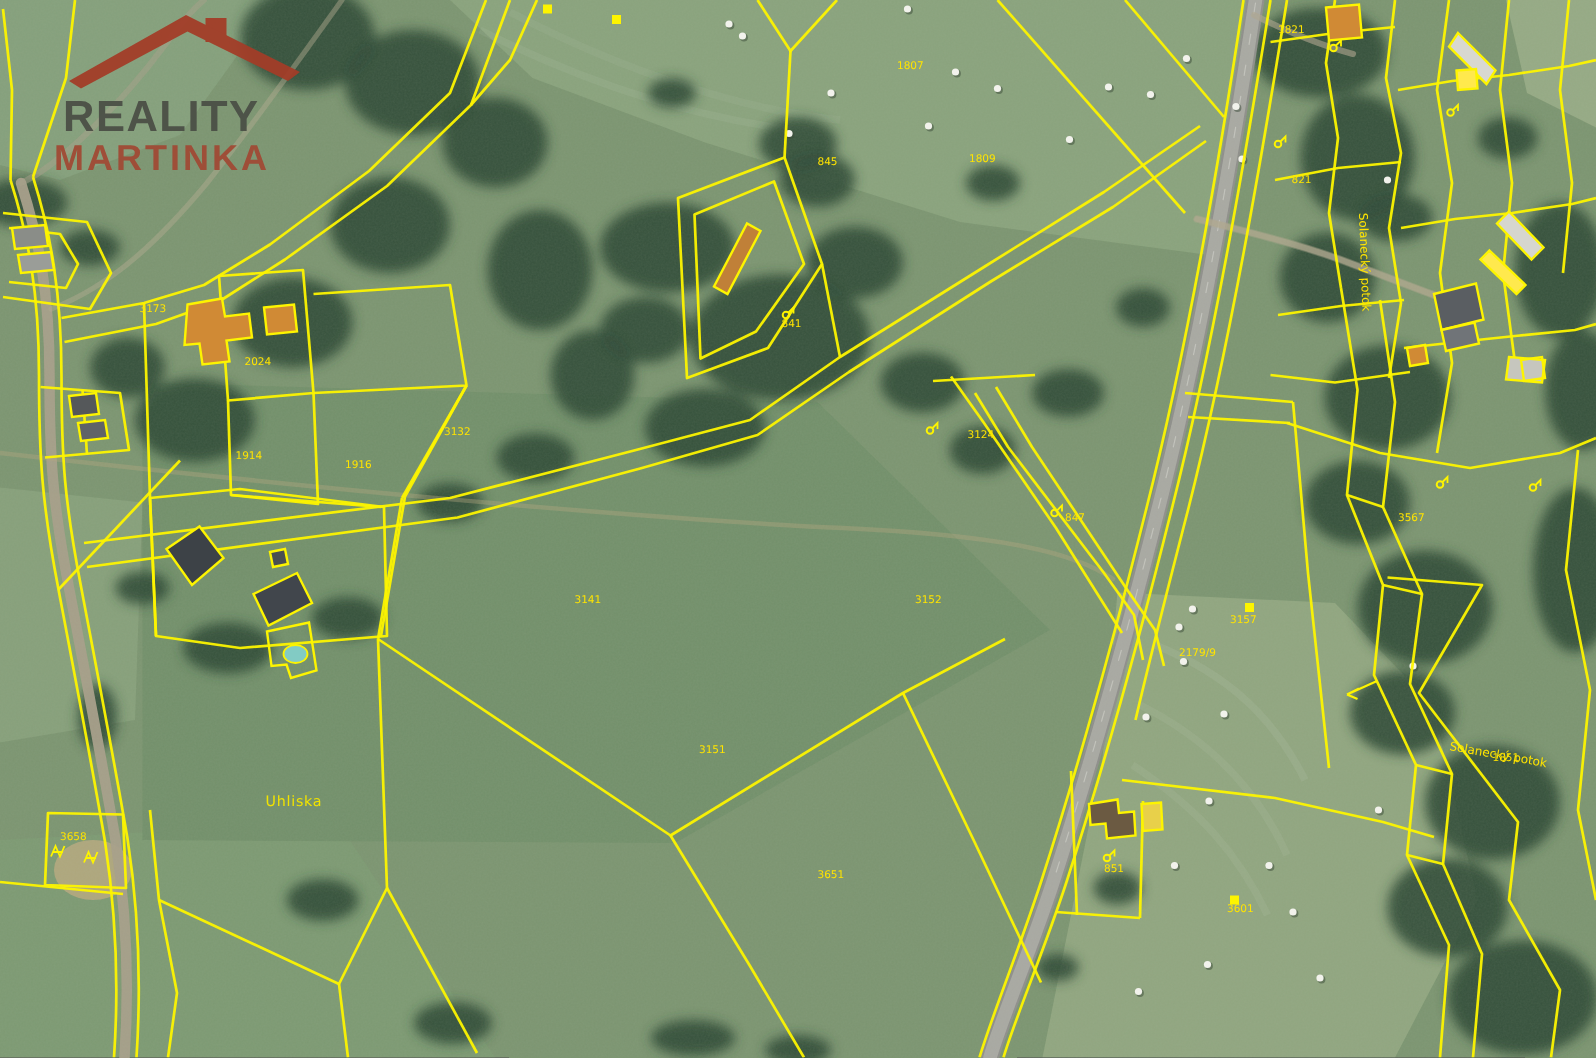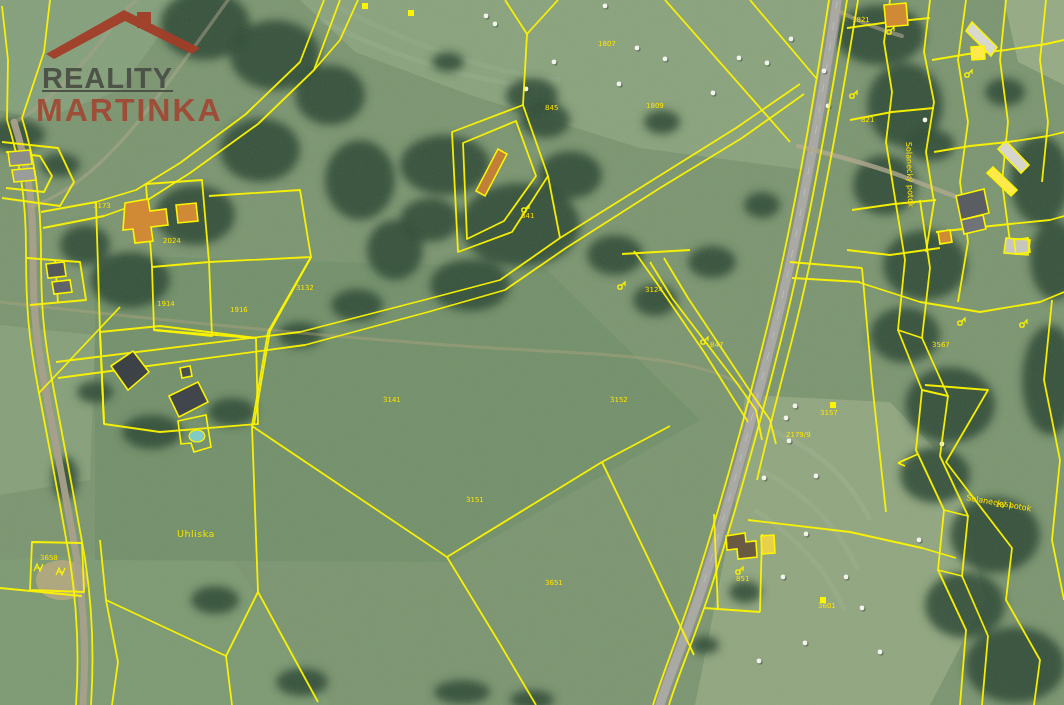--- a/index.html
+++ b/index.html
@@ -2,22 +2,22 @@
 <html><head>
 <meta charset="utf-8">
 <style>
   html,body{margin:0;padding:0;background:#555;}
   .stage{position:relative;width:1064px;height:705px;overflow:hidden;background:#7c9571;
          font-family:"DejaVu Sans",sans-serif;}
   .stage svg.mapsvg{position:absolute;left:0;top:0;display:block;}
   .logo{position:absolute;left:24px;top:6px;width:190px;opacity:.95;pointer-events:none;}
   .logo .roofsvg{display:block;margin-left:0;}
   .logo-line1{font-family:"Liberation Sans",sans-serif;font-weight:bold;font-size:29px;
-              letter-spacing:1px;color:#4b4f46;margin:2px 0 0 18px;line-height:1;text-decoration:underline;}
-  .logo-line2{font-family:"Liberation Sans",sans-serif;font-weight:bold;font-size:32px;
+              letter-spacing:1px;color:#4b4f46;margin:2px 0 0 18px;line-height:1;}
+  .logo-line2{font-family:"Liberation Sans",sans-serif;font-weight:bold;font-size:24px;
               letter-spacing:2px;color:#a04a35;margin:1px 0 0 12px;line-height:1;}
   text.pnum{font-family:"DejaVu Sans",sans-serif;font-size:7px;fill:#ffe400;}
   text.place{font-family:"DejaVu Sans",sans-serif;font-size:9.5px;fill:#f2e300;letter-spacing:.5px;}
   text.stream{font-family:"DejaVu Sans",sans-serif;font-size:8px;fill:#ffe400;}
 </style>
 </head>
 <body>
 
 <div class="stage">
 

